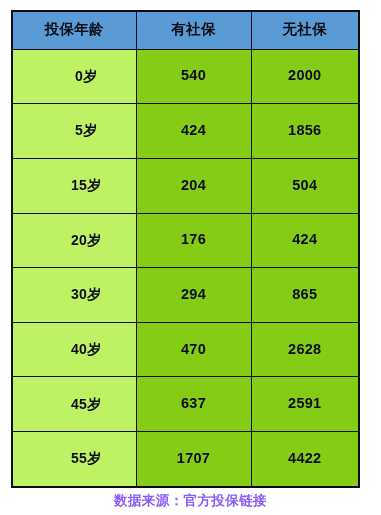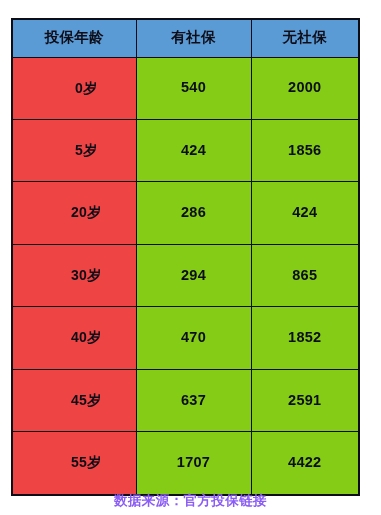--- a/index.html
+++ b/index.html
@@ -15,21 +15,20 @@
     overflow: hidden;
   }
 
   #insurance-table-wrap {
     position: absolute;
     left: 11px;
     top: 10px;
     width: 347px;
     height: 478px;
     box-sizing: border-box;
-    margin-top: 8px;
   }
 
   table.rate-table {
     width: 347px;
     height: 478px;
     border-collapse: collapse;
     table-layout: fixed;
     border: 2px solid #0d0d18;
     background: #ffffff;
   }
@@ -52,21 +51,21 @@
     line-height: 1.1;
     letter-spacing: 0.3px;
   }
 
   table.rate-table th {
     background: #5B9BD5;
     font-size: 14.5px;
   }
 
   table.rate-table td.age-cell {
-    background: #ef4444;
+    background: #bef264;
     padding-left: 24px;
   }
 
   table.rate-table td.num-cell {
     background: #84cc16;
     font-size: 14.5px;
   }
 
   #table-source-note {
     position: absolute;
@@ -102,33 +101,38 @@
         <td class="age-cell">0岁</td>
         <td class="num-cell">540</td>
         <td class="num-cell">2000</td>
       </tr>
       <tr>
         <td class="age-cell">5岁</td>
         <td class="num-cell">424</td>
         <td class="num-cell">1856</td>
       </tr>
       <tr>
+        <td class="age-cell">15岁</td>
+        <td class="num-cell">204</td>
+        <td class="num-cell">504</td>
+      </tr>
+      <tr>
         <td class="age-cell">20岁</td>
-        <td class="num-cell">286</td>
+        <td class="num-cell">176</td>
         <td class="num-cell">424</td>
       </tr>
       <tr>
         <td class="age-cell">30岁</td>
         <td class="num-cell">294</td>
         <td class="num-cell">865</td>
       </tr>
       <tr>
         <td class="age-cell">40岁</td>
         <td class="num-cell">470</td>
-        <td class="num-cell">1852</td>
+        <td class="num-cell">2628</td>
       </tr>
       <tr>
         <td class="age-cell">45岁</td>
         <td class="num-cell">637</td>
         <td class="num-cell">2591</td>
       </tr>
       <tr>
         <td class="age-cell">55岁</td>
         <td class="num-cell">1707</td>
         <td class="num-cell">4422</td>

